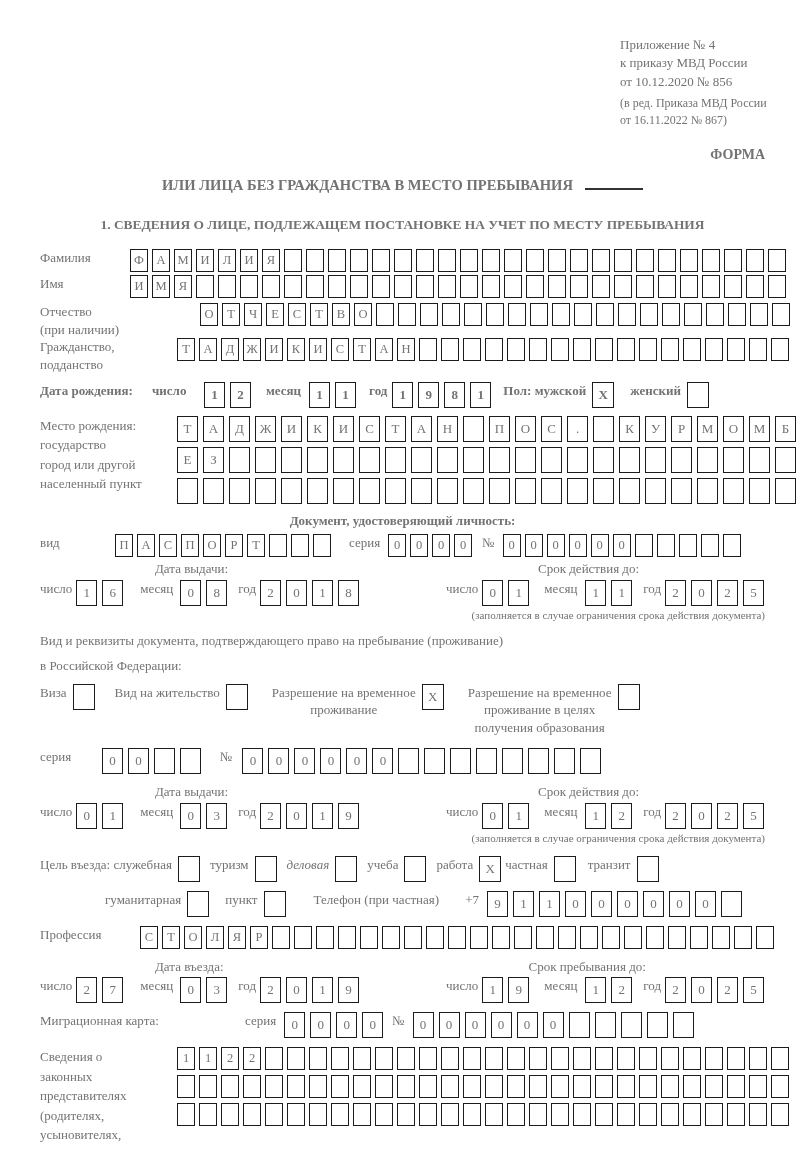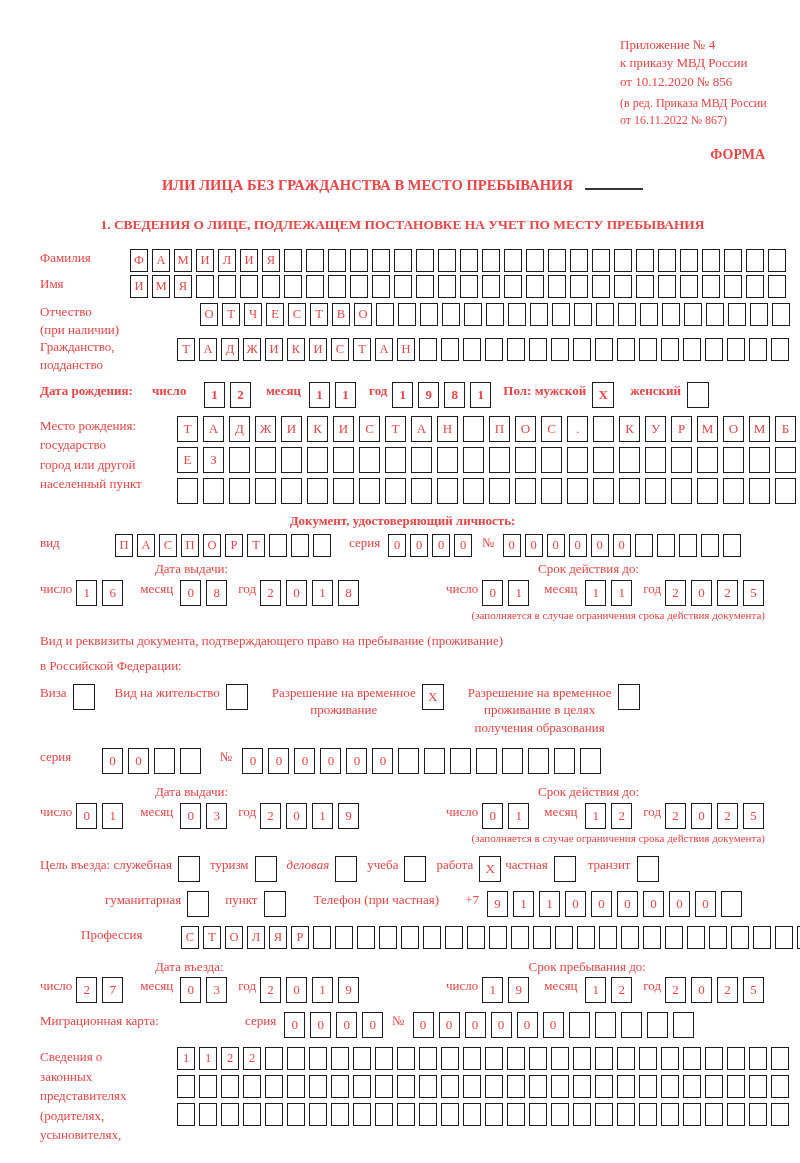--- a/index.html
+++ b/index.html
@@ -1,17 +1,17 @@
 <!DOCTYPE html>
 <html><head>
 <meta charset="utf-8">
 <style>
   html,body{margin:0;padding:0;background:#888;}
   .page{
-    width:800px;height:1163px;background:#fff;color:#ef4444;
+    width:800px;height:1163px;background:#fff;color:#737373;
     font-family:"Liberation Serif","DejaVu Serif",serif;font-size:13px;
     box-sizing:border-box;padding:36px 35px 14px 40px;position:relative;overflow:hidden;
     margin:0 auto;
   }
   .hdr{margin-left:580px;width:200px;line-height:1.42;}
   .hdr .sm{font-size:12px;}
   .hdr .gap{height:4px;}
   .forma{text-align:right;font-weight:bold;font-size:14px;margin:18px 0 12px;}
   .title{text-align:center;font-weight:bold;font-size:14.6px;line-height:1.5;margin-top:8px;}
   .blankline{display:inline-block;width:58px;border-bottom:2.5px solid #333;height:12px;margin-left:12px;}
@@ -43,21 +43,21 @@
   [data-name="id-doc-heading-row"]{justify-content:center;margin:0 0 5px;}
   [data-name="doc-date-headers-row"],[data-name="residence-date-headers-row"],[data-name="entry-date-headers-row"]{margin-bottom:2px;}
   [data-name="doc-dates-row"],[data-name="residence-dates-row"],[data-name="entry-dates-row"]{margin-bottom:2px;}
   [data-name="doc-validity-note-row"],[data-name="residence-validity-note-row"]{justify-content:flex-end;margin-bottom:10px;}
   [data-name="residence-doc-text-row"]{margin:2px 0 7px;}
   [data-name="residence-doc-text2-row"]{margin-bottom:9px;}
   [data-name="residence-doc-type-row"]{margin-bottom:12px;}
   [data-name="residence-series-row"]{margin-bottom:9px;}
   [data-name="visit-purpose-row"]{margin-bottom:9px;text-align:right;}
   [data-name="purpose-second-row"]{margin-bottom:9px;}
-  [data-name="profession-row"]{margin-bottom:9px;margin-left:41px;}
+  [data-name="profession-row"]{margin-bottom:9px;}
   [data-name="migration-card-row"]{margin:4px 0 9px;}
   [data-name="entry-dates-row"]{margin-bottom:9px;}
 </style>
 </head>
 <body>
 
 <div class="page" data-name="arrival-notification-form">
 
   <div class="hdr" data-name="document-reference-block">
     <div data-name="reference-line">Приложение № 4</div>

